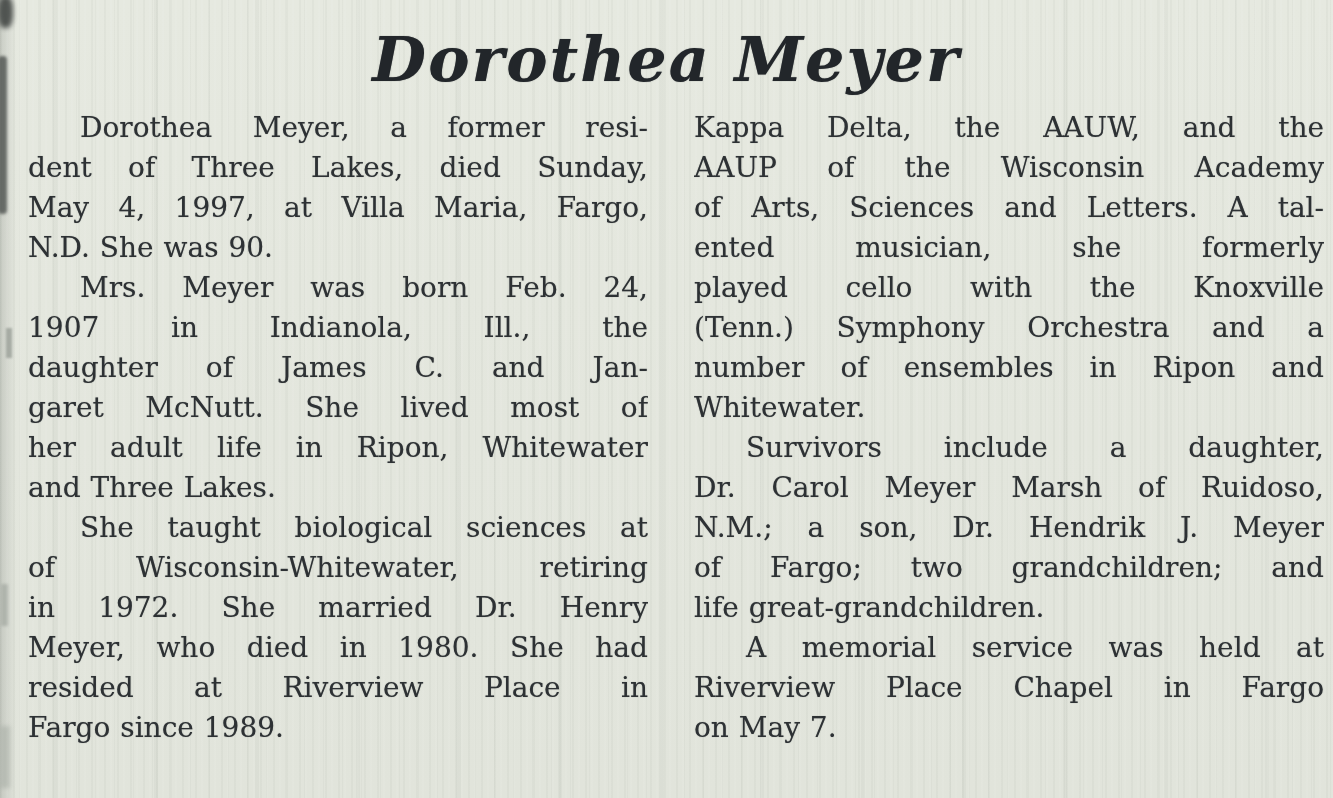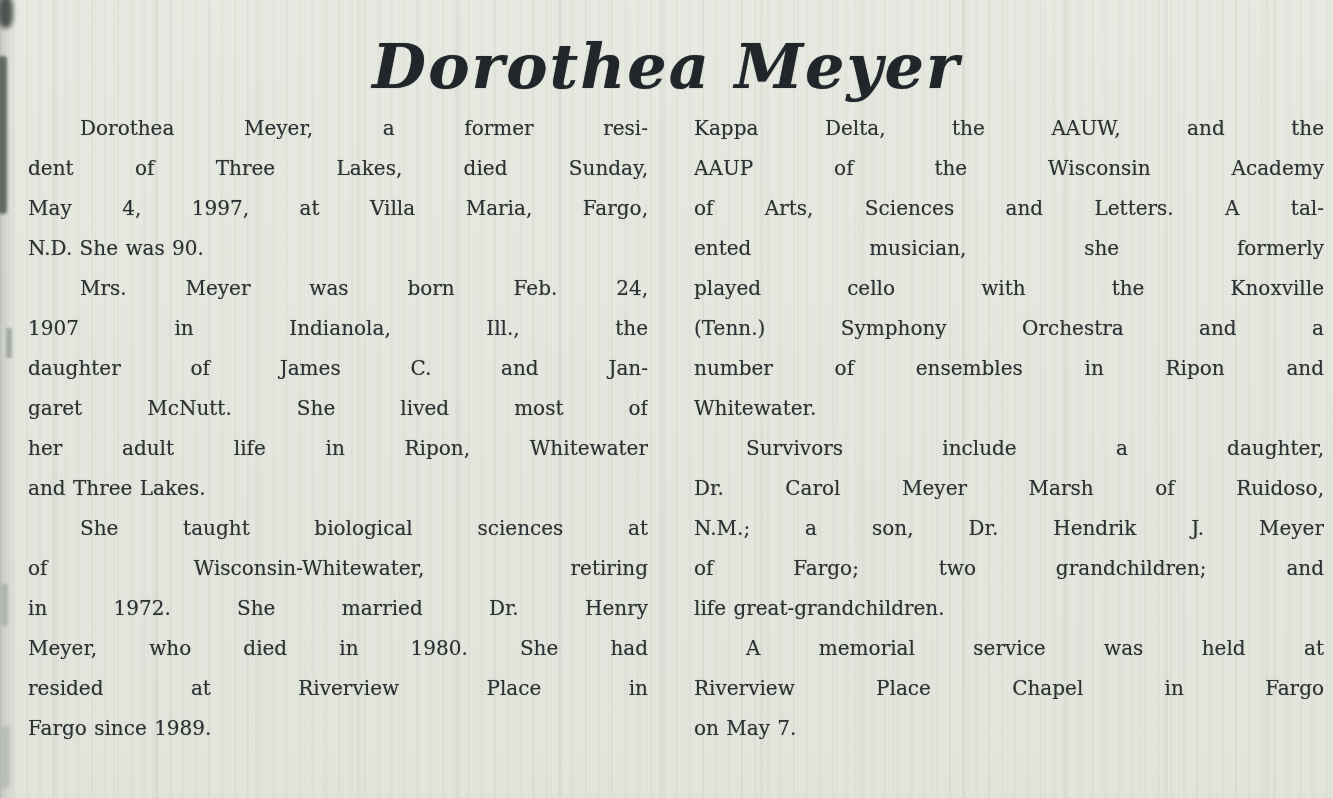--- a/index.html
+++ b/index.html
@@ -17,33 +17,33 @@
       repeating-linear-gradient(90deg, rgba(90,100,90,0.04) 0 1px, rgba(0,0,0,0) 1px 19px),
       repeating-linear-gradient(90deg, rgba(0,0,0,0) 0 53px, rgba(100,110,100,0.05) 53px 57px, rgba(0,0,0,0) 57px 101px),
       linear-gradient(180deg, #e6e9e0 0%, #e3e6dd 55%, #e1e4db 100%);
     font-family: "DejaVu Serif", "Liberation Serif", serif;
   }
   .headline {
     position: absolute;
     top: 14px;
     left: 0;
     right: 0;
-    margin: 16px;
+    margin: 9px;
     text-align: center;
     font-size: 62px;
     font-weight: bold;
     font-style: italic;
     letter-spacing: 2px;
     color: #22262a;
     text-shadow: 0 0 1px rgba(34,38,42,0.55);
   }
   .col {
     position: absolute;
     top: 108px;
-    font-size: 20px;
+    font-size: 28px;
     line-height: 40px;
     color: #2d3134;
     text-shadow: 0 0 1px rgba(45,49,52,0.45);
   }
   .col-left  { left: 28px;  width: 620px; }
   .col-right { left: 694px; width: 630px; }
   .line {
     height: 40px;
     overflow: hidden;
     text-align: justify;

